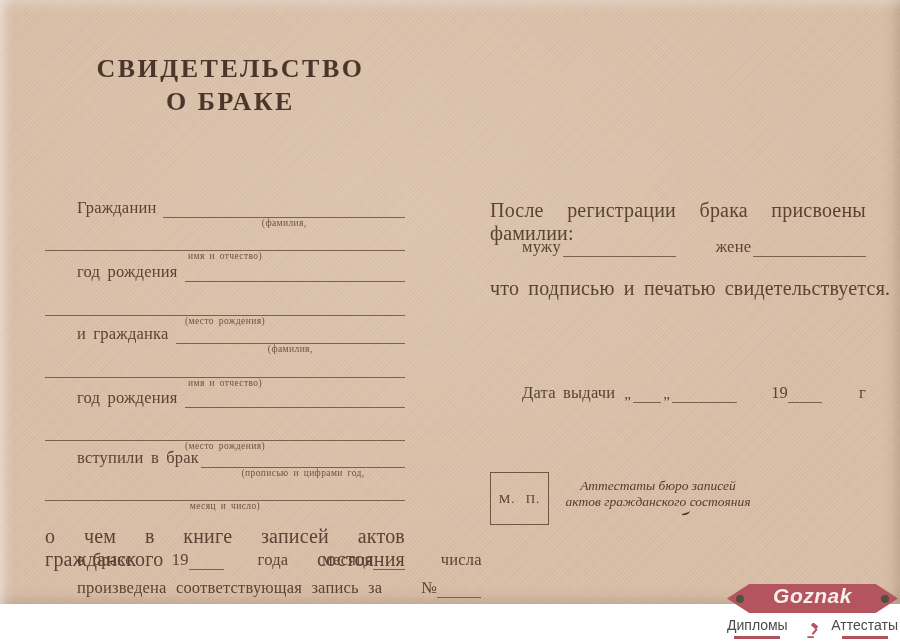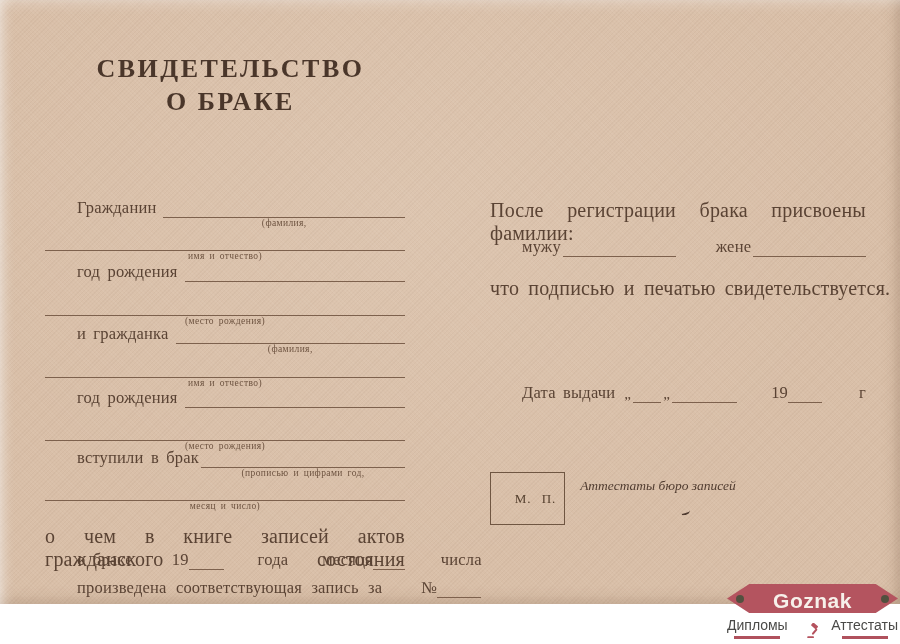--- a/index.html
+++ b/index.html
@@ -34,32 +34,32 @@
   .f-line.w35{flex:0 0 35px;} .f-line.w32{flex:0 0 32px;} .f-line.w44{flex:0 0 44px;}
   .hint{position:absolute;top:calc(100% + 1px);left:0;width:100%;text-align:center;
     font-size:9.5px;letter-spacing:0.4px;word-spacing:2px;color:#6d5340;}
   .q{font-size:15px;padding:0 2px;}
   .textline{position:absolute;font-size:20px;letter-spacing:0.2px;white-space:nowrap;}
   .just{text-align:justify;text-align-last:justify;white-space:normal;}
 
   
   .stamp-box{position:absolute;left:490px;top:472px;width:57px;height:51px;
     border:1px solid #6f English5642;border:1px solid #6f5642;display:flex;align-items:center;justify-content:center;
-    font-size:13px;letter-spacing:1px;word-spacing:6px;color:#55402f;padding-left:16px;}
+    font-size:13px;letter-spacing:1px;word-spacing:6px;color:#55402f;}
   .sig{position:absolute;left:552px;top:478px;width:212px;text-align:center;
     font-style:italic;font-size:13.5px;line-height:16px;color:#503c30;}
   .stray-mark{position:absolute;left:681px;top:509px;width:9px;height:4px;
     border-bottom:2.5px solid #4f3b30;border-radius:0 0 60% 40%;transform:rotate(-14deg);}
 
   
   .badge{position:absolute;left:727px;top:584px;width:171px;
     font-family:"Liberation Sans", sans-serif;}
   .ribbon{position:relative;height:29px;background:#b4545f;
     clip-path:polygon(0% 50%, 13% 0%, 87% 0%, 100% 50%, 87% 100%, 13% 100%);
-    display:flex;align-items:flex-end;justify-content:center;}
+    display:flex;align-items:flex-start;justify-content:center;font-style:italic;}
   .ribbon-text{color:#f7f0ea;font-weight:bold;font-size:21px;letter-spacing:0.5px;}
   .ribbon-dot{position:absolute;top:50%;width:8px;height:8px;margin-top:-4px;
     border-radius:50%;background:#52503f;}
   .ribbon-dot.l{left:9px;} .ribbon-dot.r{right:9px;}
   .badge-links{display:flex;justify-content:space-between;margin-top:4px;}
   .badge-link{font-size:14px;color:#4a4a48;text-align:center;cursor:pointer;}
   .badge-underline{height:2.5px;background:#b0515d;margin:3px auto 0;width:46px;}
   .gavel{position:absolute;left:50%;bottom:-4px;transform:translateX(-50%);}
 </style>
 </head>
@@ -175,20 +175,21 @@
     <span class="f-line w34"></span>
     <span class="f-label" style="padding:0 0 0 5px">г</span>
   </div>
 
   <div class="stamp-box">
     <span>М. П.</span>
   </div>
 
   <div class="sig">
     <div>Аттестаты бюро записей</div>
+    <div>актов гражданского состояния</div>
   </div>
   <div class="stray-mark"></div>
 
   <div class="badge">
     <div class="ribbon">
       <span class="ribbon-dot l"></span>
       <span class="ribbon-text">Goznak</span>
       <span class="ribbon-dot r"></span>
     </div>
     <div class="badge-links">

